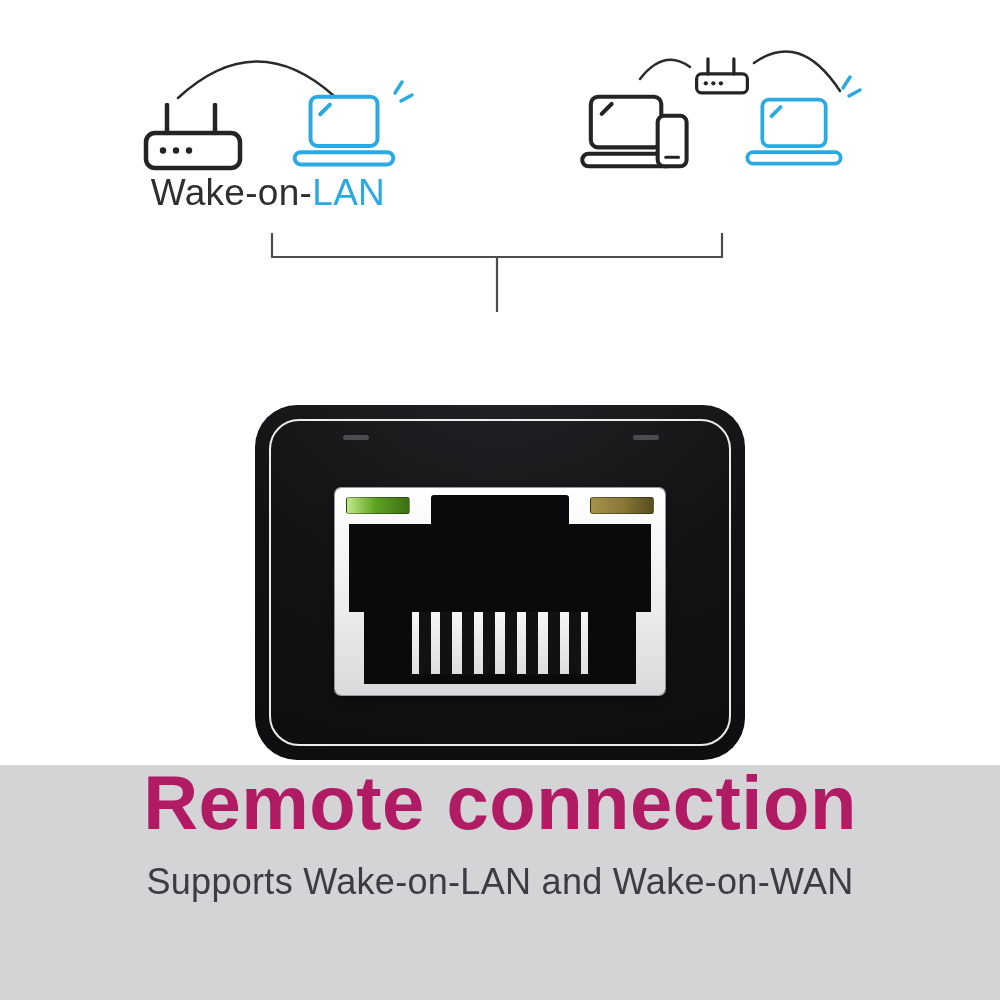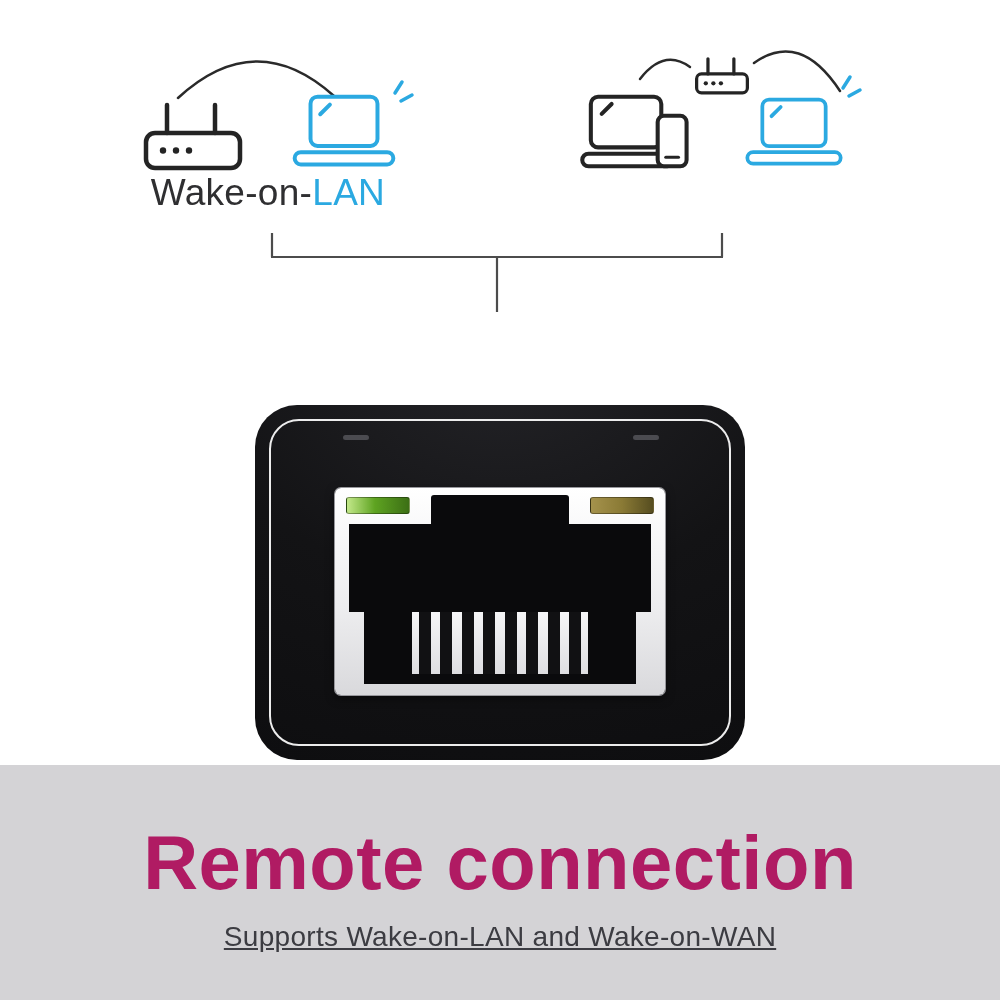--- a/index.html
+++ b/index.html
@@ -34,22 +34,22 @@
   .cavity{position:absolute;background:#0a0a0c;}
   .cavity-notch{left:96px;top:7px;width:138px;height:34px;border-radius:3px 3px 0 0;}
   .cavity-main{left:14px;top:36px;width:302px;height:88px;}
   .cavity-lower{left:29px;top:124px;width:272px;height:72px;}
   .tongue{position:absolute;left:77px;top:124px;width:176px;height:62px;
           background:linear-gradient(180deg,#f6f6f7,#dedee1);
           display:flex;justify-content:space-between;padding:0 7px;box-sizing:border-box;}
   .pin{width:12px;height:100%;background:#111113;}
 
   .band{position:absolute;left:0;top:765px;width:1000px;height:235px;background:var(--band-gray,#D4D3D6);text-align:center;}
-  .band-title{margin:0;padding-top:60px;font-size:76px;line-height:1;font-weight:700;color:var(--heading-magenta,#B01B63);letter-spacing:.5px;}
-  .band-subtitle{margin:20px 0 8px;font-size:28px;font-weight:500;color:var(--subtitle-gray,#3C3C42);letter-spacing:.3px;text-decoration:underline;}
+  .band-title{margin:0;font-size:76px;line-height:1;font-weight:700;color:var(--heading-magenta,#B01B63);letter-spacing:.5px;}
+  .band-subtitle{margin:20px 0 8px;font-size:36px;font-weight:500;color:var(--subtitle-gray,#3C3C42);letter-spacing:.3px;}
 </style>
 </head>
 <body>
 
 <div class="canvas">
 
   <svg class="connector-svg" width="1000" height="330" viewBox="0 0 1000 330">
     <path class="arc" d="M178,98 Q256,26 334,96"></path>
     <path class="arc" d="M640,79 Q664,48 690,67"></path>
     <path class="arc" d="M754,63 Q800,30 840,91"></path>

